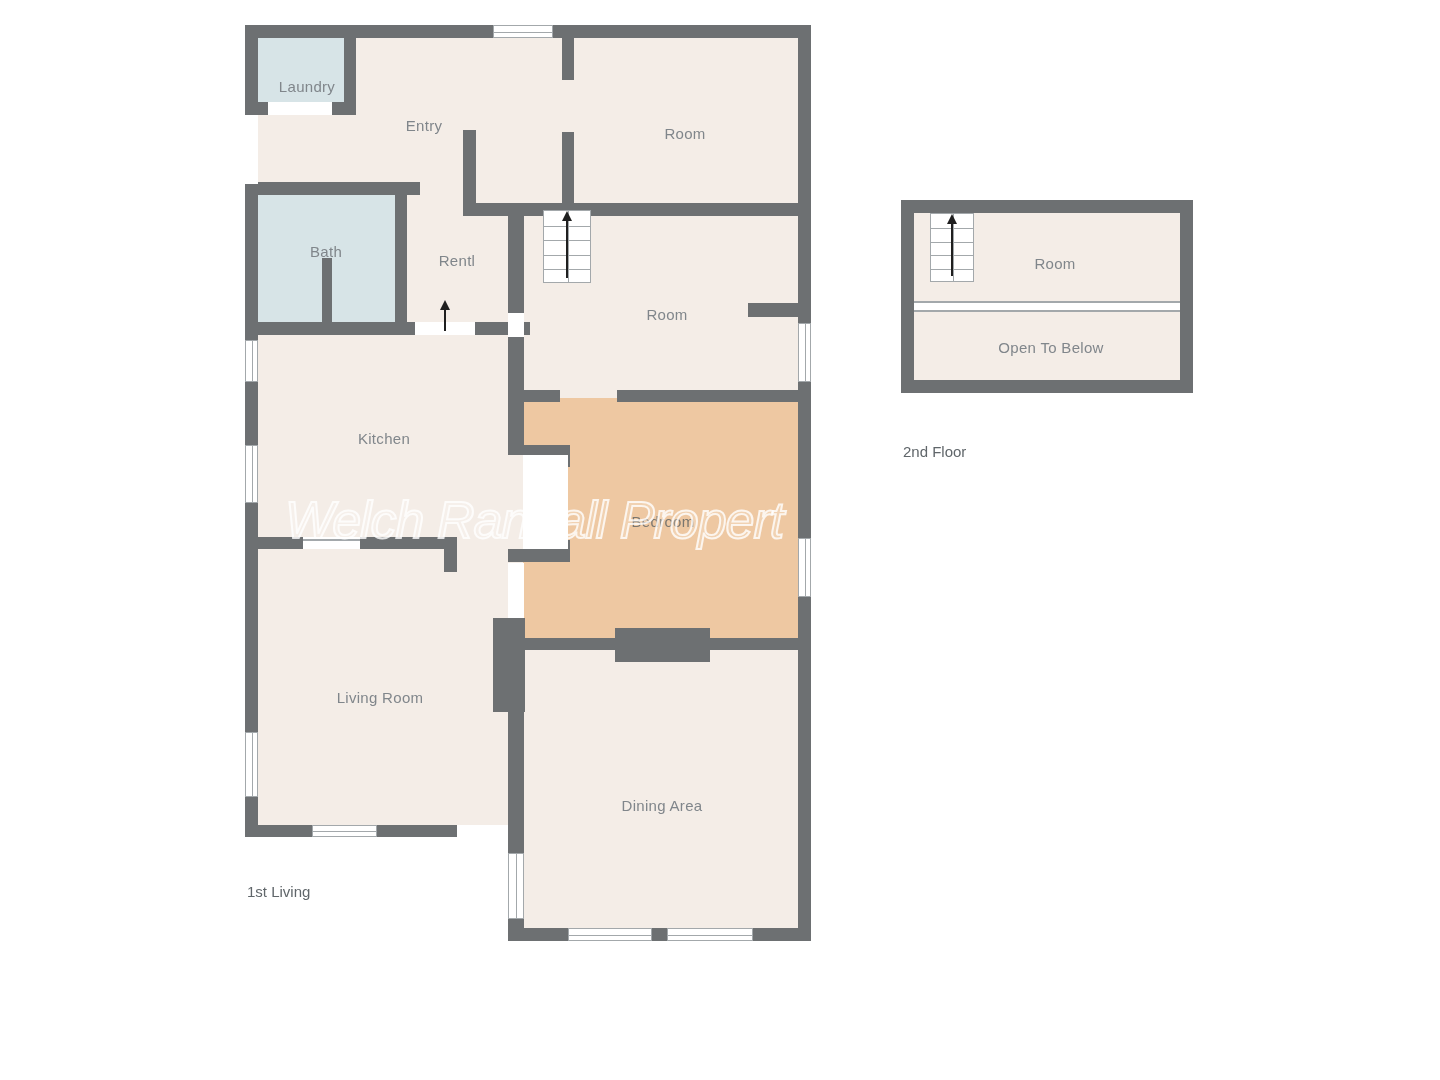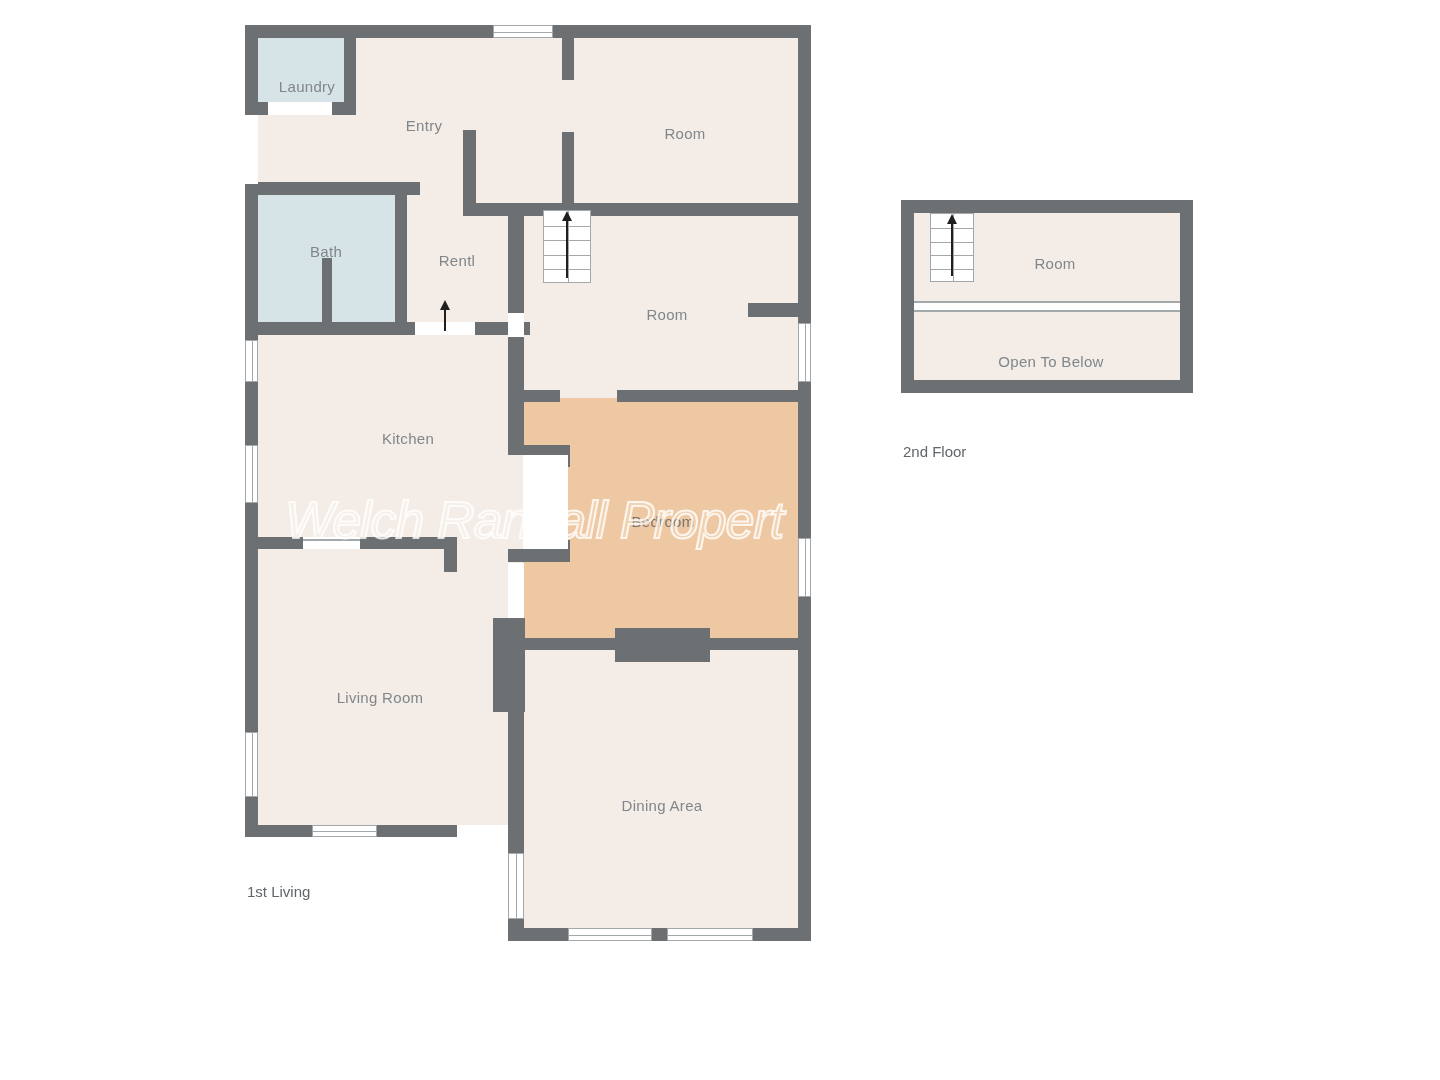--- a/index.html
+++ b/index.html
@@ -150,27 +150,27 @@
       <div class="ahead" style="left: 440px; top: 300px; width: 0px; height: 0px; border-left: 5px solid transparent; border-right: 5px solid transparent;"></div>
       <div class="aline" style="left: 444px; top: 309px; width: 2px; height: 22px;"></div>
     </div>
 
   <span class="rlabel" style="left:307px;top:86px">Laundry</span>
   <span class="rlabel" style="left:424px;top:125px">Entry</span>
   <span class="rlabel" style="left:685px;top:133px">Room</span>
   <span class="rlabel" style="left:326px;top:251px">Bath</span>
   <span class="rlabel" style="left:457px;top:260px">Rentl</span>
   <span class="rlabel" style="left:667px;top:314px">Room</span>
-  <span class="rlabel" style="left:408px;top:438px">Kitchen</span>
+  <span class="rlabel" style="left:384px;top:438px">Kitchen</span>
   <span class="rlabel" style="left:663px;top:521px;color:#7a766f">Bedroom</span>
   <span class="rlabel" style="left:380px;top:697px">Living Room</span>
   <span class="rlabel" style="left:662px;top:805px">Dining Area</span>
 
   <span class="rlabel" style="left:1055px;top:263px">Room</span>
-  <span class="rlabel" style="left:1051px;top:361px">Open To Below</span>
+  <span class="rlabel" style="left:1051px;top:347px">Open To Below</span>
 
   <div id="watermark">
     <div class="wl" id="wm1">Welch Randall Propert</div>
   </div>
 
   <span class="caption" style="left:247px;top:883px">1st Living</span>
   <span class="caption" style="left:903px;top:443px">2nd Floor</span>
 
 
 </div>

